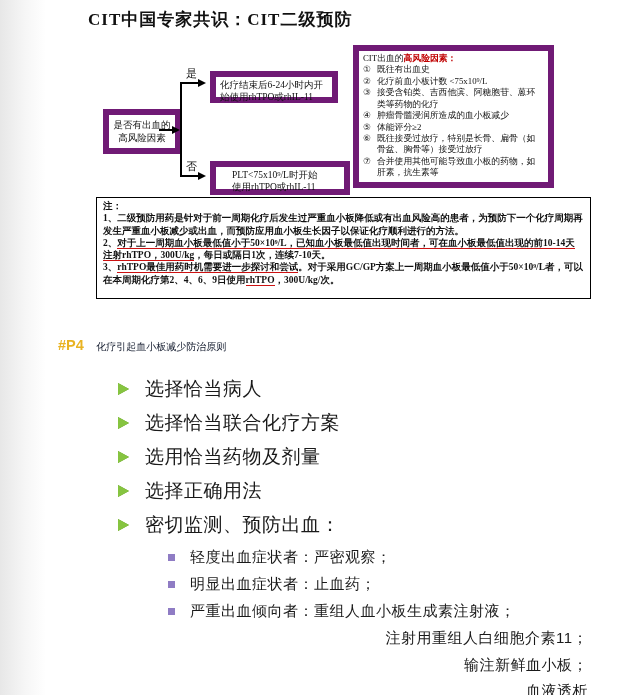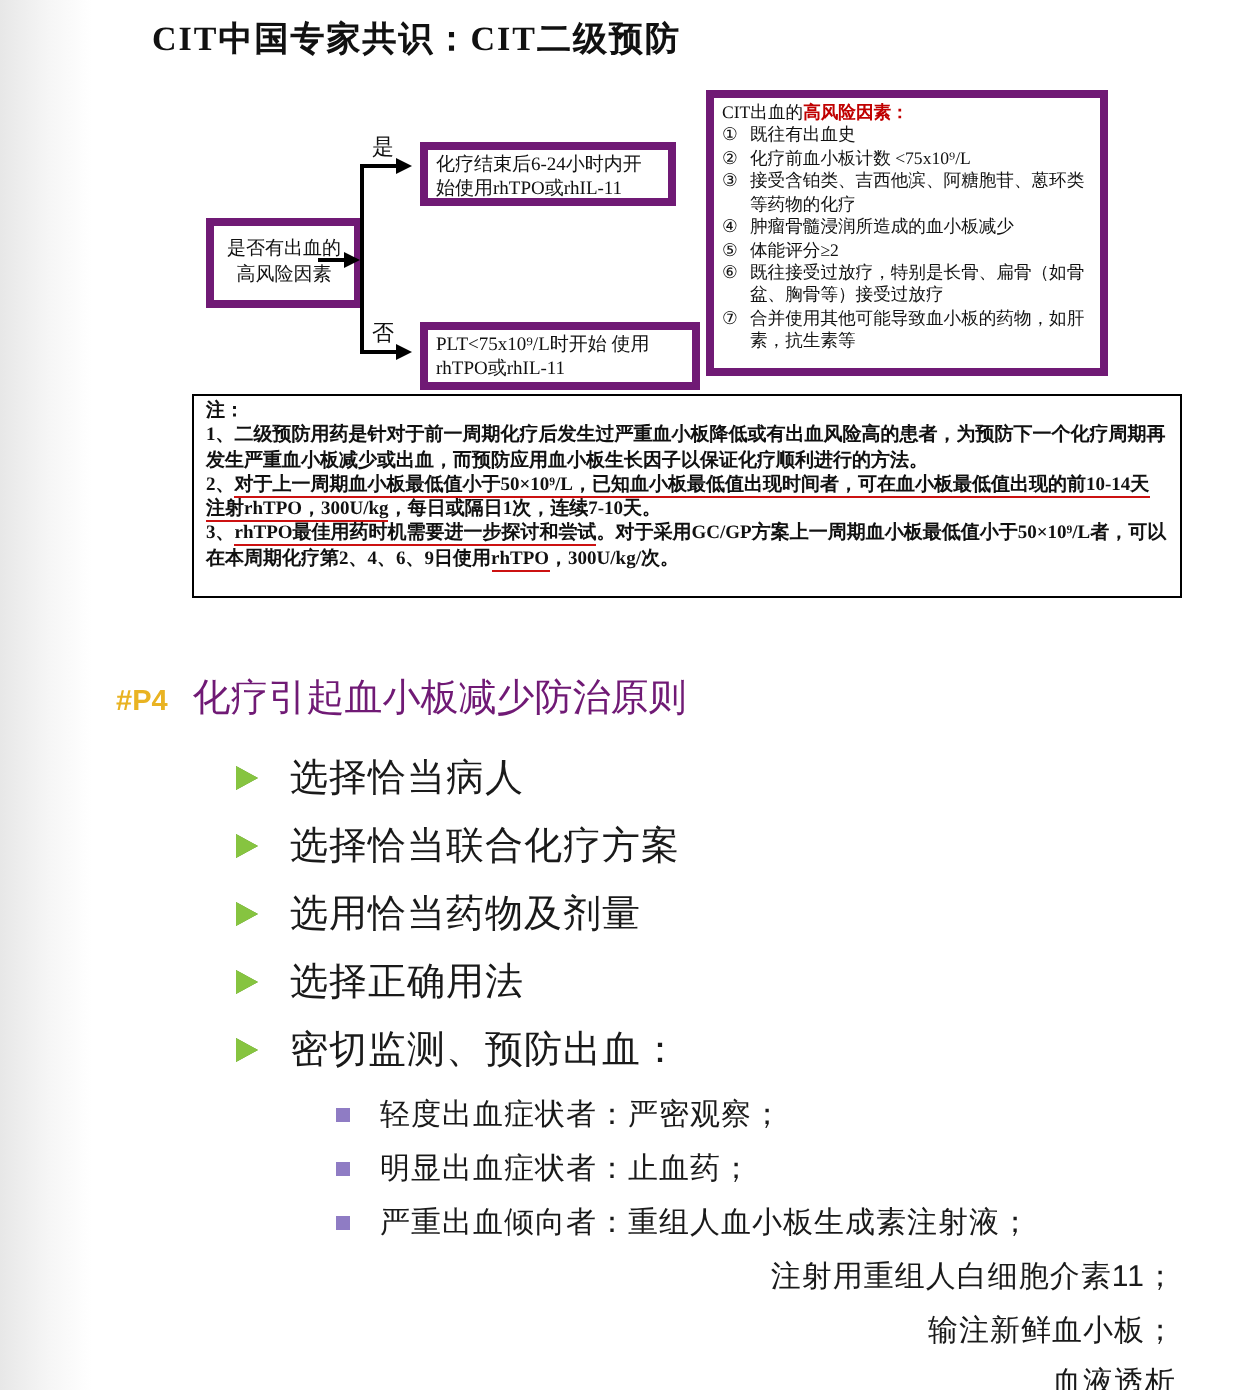--- a/index.html
+++ b/index.html
@@ -3,29 +3,29 @@
 <meta charset="utf-8">
 <style>
   html,body{margin:0;padding:0;}
   body{width:620px;height:695px;background:#ffffff;overflow:hidden;
        font-family:"Liberation Serif", serif;color:#111;}
   .page{position:relative;width:620px;height:695px;background:#fff;}
   .edge-shadow{position:absolute;left:0;top:0;width:46px;height:695px;
        background:linear-gradient(to right,#e7e7e7 0%,#f6f6f6 55%,#ffffff 100%);}
 
   
-  .doc-title{position:absolute;left:76px;top:8px;font-size:17px;font-weight:bold;
+  .doc-title{position:absolute;left:88px;top:8px;font-size:17px;font-weight:bold;
        letter-spacing:1px;color:#111;white-space:nowrap;}
 
-  .box{position:absolute;border:4px solid #701a75;background:#fff;box-sizing:border-box;
+  .box{position:absolute;border:6px solid #701a75;background:#fff;box-sizing:border-box;
        font-size:9.5px;line-height:1.3;font-family:Liberation Serif, serif;}
   .decision-box{left:103px;top:109px;width:78px;height:45px;display:flex;
        align-items:center;justify-content:center;text-align:center;padding:2px;}
   .yes-box{left:210px;top:71px;width:128px;height:32px;padding:2px 4px;}
-  .no-box{left:210px;top:161px;width:140px;height:34px;padding:2px 4px;}
+  .no-box{left:210px;top:161px;width:140px;height:34px;padding:2px 16px;}
   .risk-box{left:353px;top:45px;width:201px;height:143px;padding:2px 4px;
        font-size:8.8px;line-height:1.3;}
   .risk-title{white-space:nowrap;}
   .risk-title .red{color:#c00000;font-weight:bold;}
   .risk-item{display:flex;}
   .risk-num{flex:0 0 14px;}
   .risk-text{flex:1;}
 
   .conn{position:absolute;background:#000;}
   .arrowhead{position:absolute;width:0;height:0;border-top:4.5px solid transparent;
@@ -34,21 +34,21 @@
 
   .notes-box{position:absolute;left:96px;top:197px;width:495px;height:102px;
        border:1.5px solid #000;box-sizing:border-box;padding:2px 6px;
        font-size:9.5px;font-weight:bold;line-height:12.3px;}
   .red-underline{border-bottom:1.5px solid #cc1111;padding-bottom:0px;}
 
   
   .slide-heading{position:absolute;left:58px;top:336px;white-space:nowrap;
        font-family:"Liberation Sans", sans-serif;}
   .slide-heading .tag{color:#e9b322;font-size:14.5px;font-weight:bold;margin-right:8px;}
-  .slide-heading .heading-text{color:#701a75;font-size:19px;font-weight:500;}
+  .slide-heading .heading-text{color:#0f172a;font-size:10px;font-weight:500;}
 
   .bullets{position:absolute;left:118px;top:378px;width:470px;
        font-family:"Liberation Sans", sans-serif;}
   .bullet-row{display:flex;align-items:center;margin-bottom:12px;height:22px;}
   .arrow-bullet{width:0;height:0;border-top:6.5px solid transparent;
        border-bottom:6.5px solid transparent;border-left:11px solid #86c440;
        margin-right:16px;flex:0 0 auto;filter:drop-shadow(0.5px 0.5px 0 #5b9422);}
   .bullet-text{font-size:19px;color:#1a1a1a;letter-spacing:0.5px;}
   .sub-row{display:flex;align-items:center;margin:0 0 9px 50px;height:18px;}
   .square-bullet{width:7px;height:7px;background:#8f7cc4;margin-right:15px;flex:0 0 auto;}

